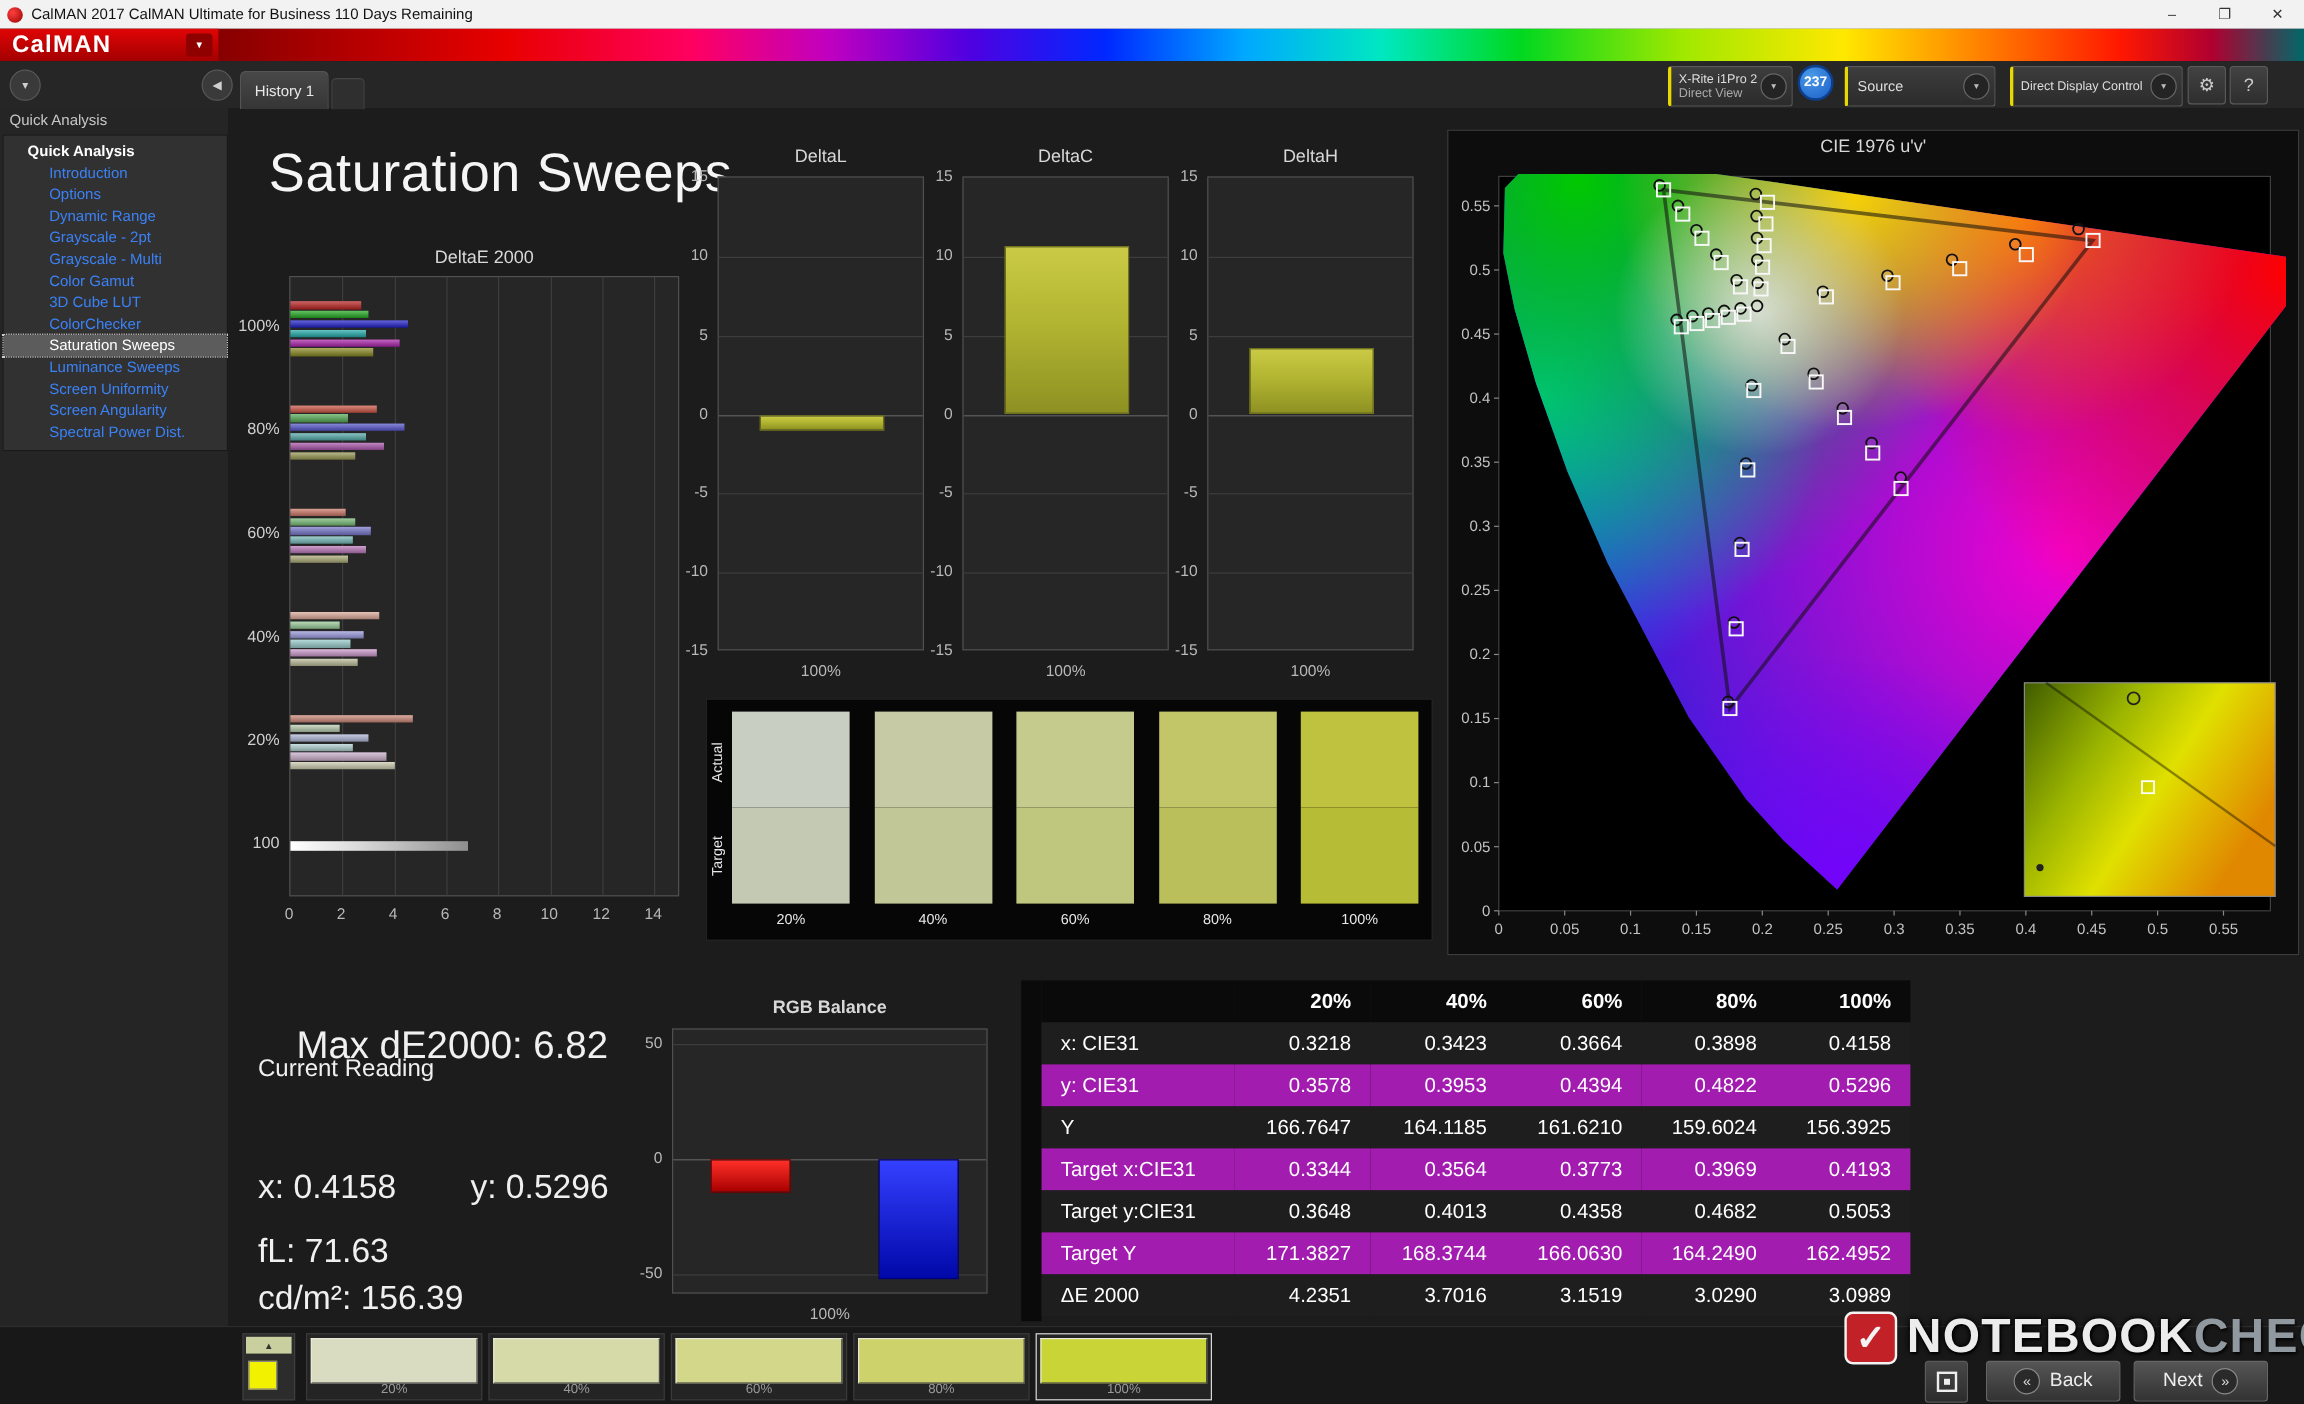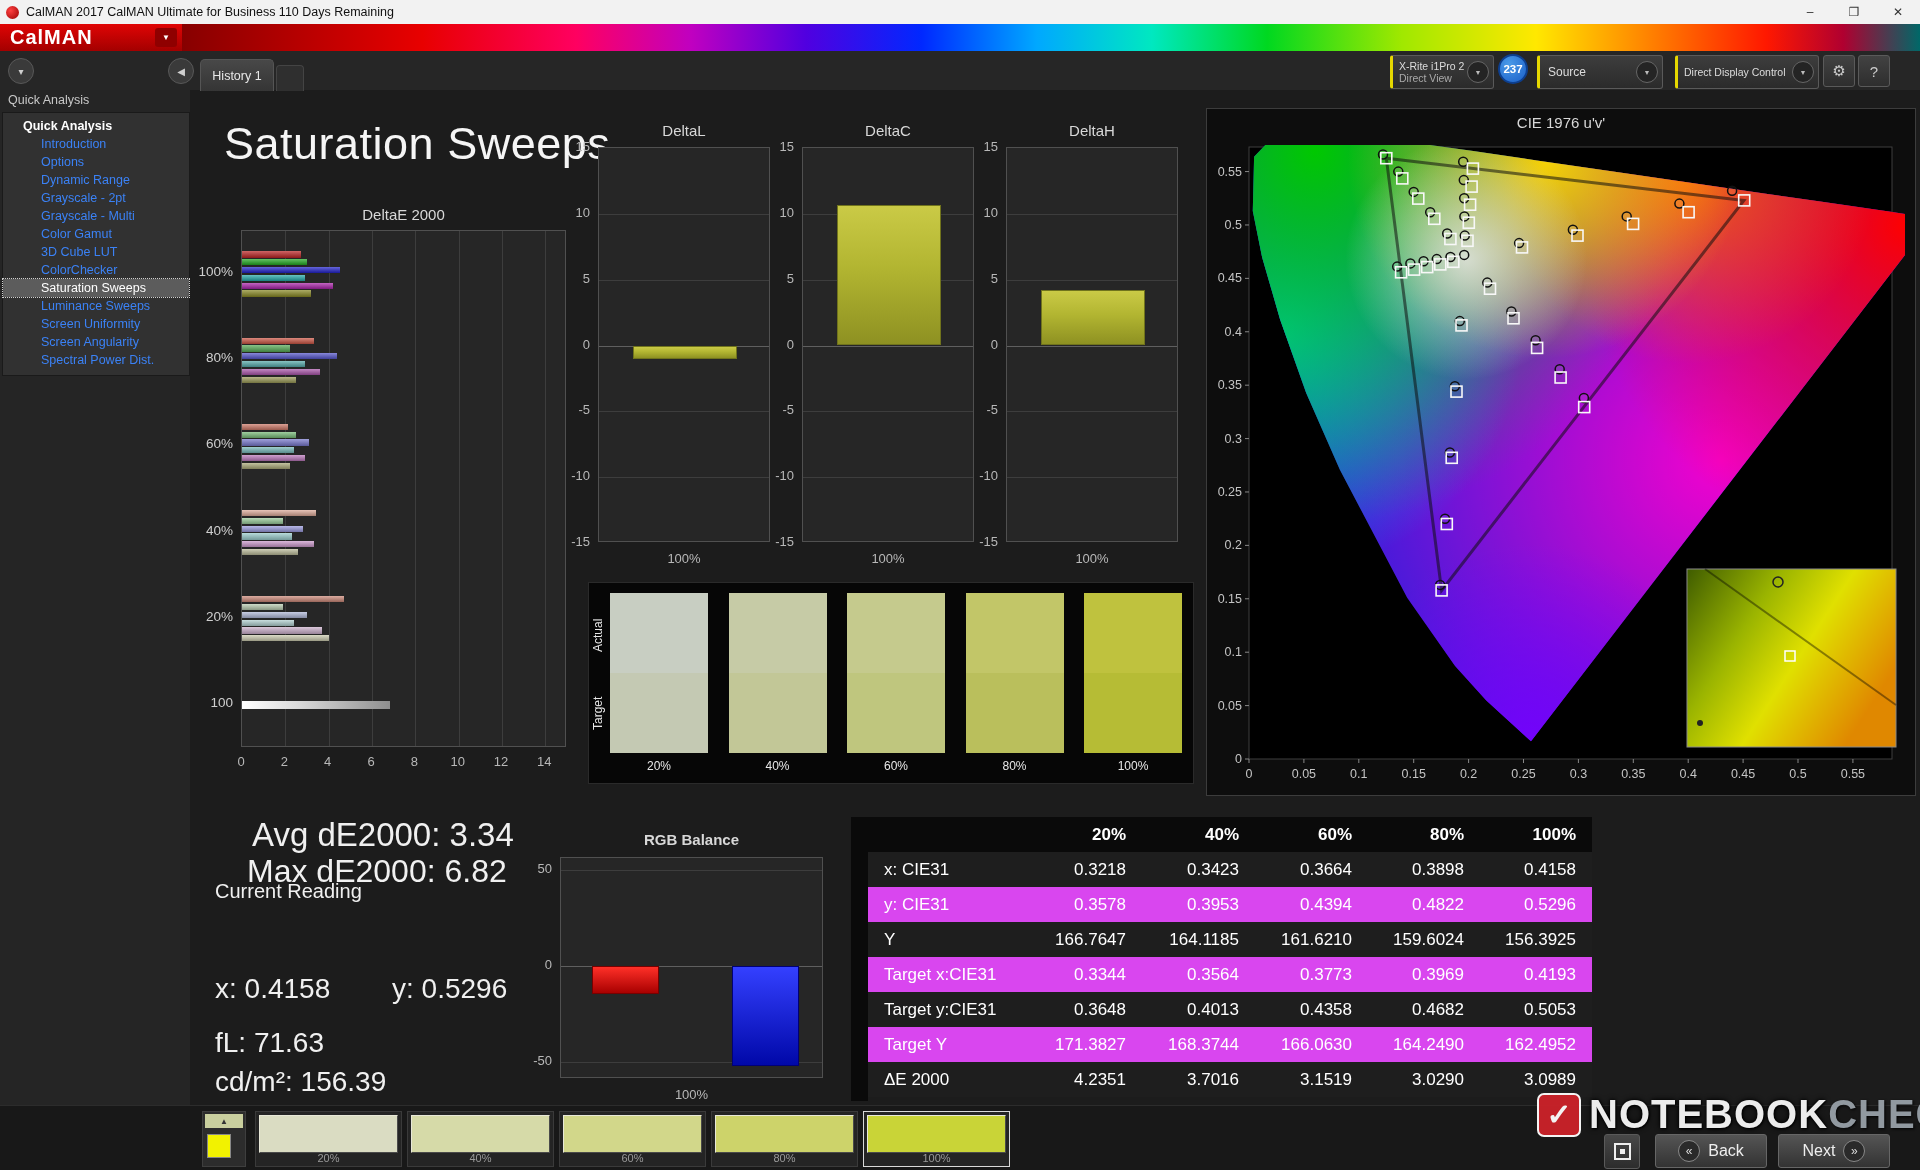--- a/index.html
+++ b/index.html
@@ -71,21 +71,21 @@
   .swatch-block{position:absolute;}
   
   .cie-panel{position:absolute;left:1206px;top:108px;width:710px;height:688px;background:#0d0d0d;border:1px solid #3c3c3c;box-sizing:border-box;}
   
   .res-table{position:absolute;left:868px;top:817px;border-collapse:collapse;table-layout:fixed;}
   .res-table td,.res-table th{font-size:17px;height:35px;padding:0 16px 0 16px;white-space:nowrap;box-sizing:border-box;}
   .res-table th{color:#fff;font-weight:bold;background:#0a0a0a;text-align:right;}
   .res-table td{text-align:right;color:#fff;}
   .res-table td.lbl{text-align:left;}
   .row-dark td{background:#1e1e1e;}
-  .row-gray td{background:#d946ef;}
+  .row-gray td{background:#a21caf;}
   .table-strip{position:absolute;left:851px;top:817px;width:17px;height:284px;background:#0a0a0a;}
   
   .footer{position:absolute;left:0;top:1105px;width:1920px;height:65px;background:#181818;border-top:1px solid #2c2c2c;}
   .foot-swatch{position:absolute;top:5px;height:56px;background:#242424;border:1px solid #3a3a3a;box-sizing:border-box;}
   .foot-swatch .chip{position:absolute;left:3px;right:3px;top:3px;height:36px;border:1px solid;border-color:#e8e8d8 #4a4a4a #4a4a4a #e8e8d8;}
   .foot-swatch .cap{position:absolute;left:0;right:0;bottom:2px;text-align:center;font-size:11px;color:#9a9a9a;}
   .foot-swatch.selected{border-color:#d8d8d8;}
   .tray-btn{position:absolute;left:202px;top:5px;width:44px;height:56px;background:#2c2c2c;border:1px solid #3e3e3e;box-sizing:border-box;}
   .tray-top{position:absolute;left:2px;right:2px;top:2px;height:14px;background:#c9cf9e;color:#333;font-size:8px;
             display:flex;align-items:center;justify-content:center;}
@@ -168,21 +168,20 @@
         <div class="tree-item selected">Saturation Sweeps</div>
         <div class="tree-item">Luminance Sweeps</div>
         <div class="tree-item">Screen Uniformity</div>
         <div class="tree-item">Screen Angularity</div>
         <div class="tree-item">Spectral Power Dist.</div>
       </div>
   </div>
 
   <div class="page-title">Saturation Sweeps</div>
 
-  <div class="reading" style="left:252px;top:816px;font-size:33px;">Avg dE2000: 3.34</div>
   <div class="reading" style="left:247px;top:853px;font-size:32px;text-align:right;">Max dE2000: 6.82</div>
   <div class="reading" style="left:215px;top:880px;font-size:20px;text-align:center;">Current Reading</div>
   <div class="reading" style="left:215px;top:973px;font-size:28px;">x: 0.4158</div>
   <div class="reading" style="left:392px;top:973px;font-size:28px;">y: 0.5296</div>
   <div class="reading" style="left:215px;top:1027px;font-size:28px;">fL: 71.63</div>
   <div class="reading" style="left:215px;top:1066px;font-size:28px;">cd/m²: 156.39</div>
 
   <div class="swatch-panel">
       <div class="rot-label" style="top: 14px; height: 76px;">Actual</div>
       <div class="rot-label" style="top: 92px; height: 76px;">Target</div>

